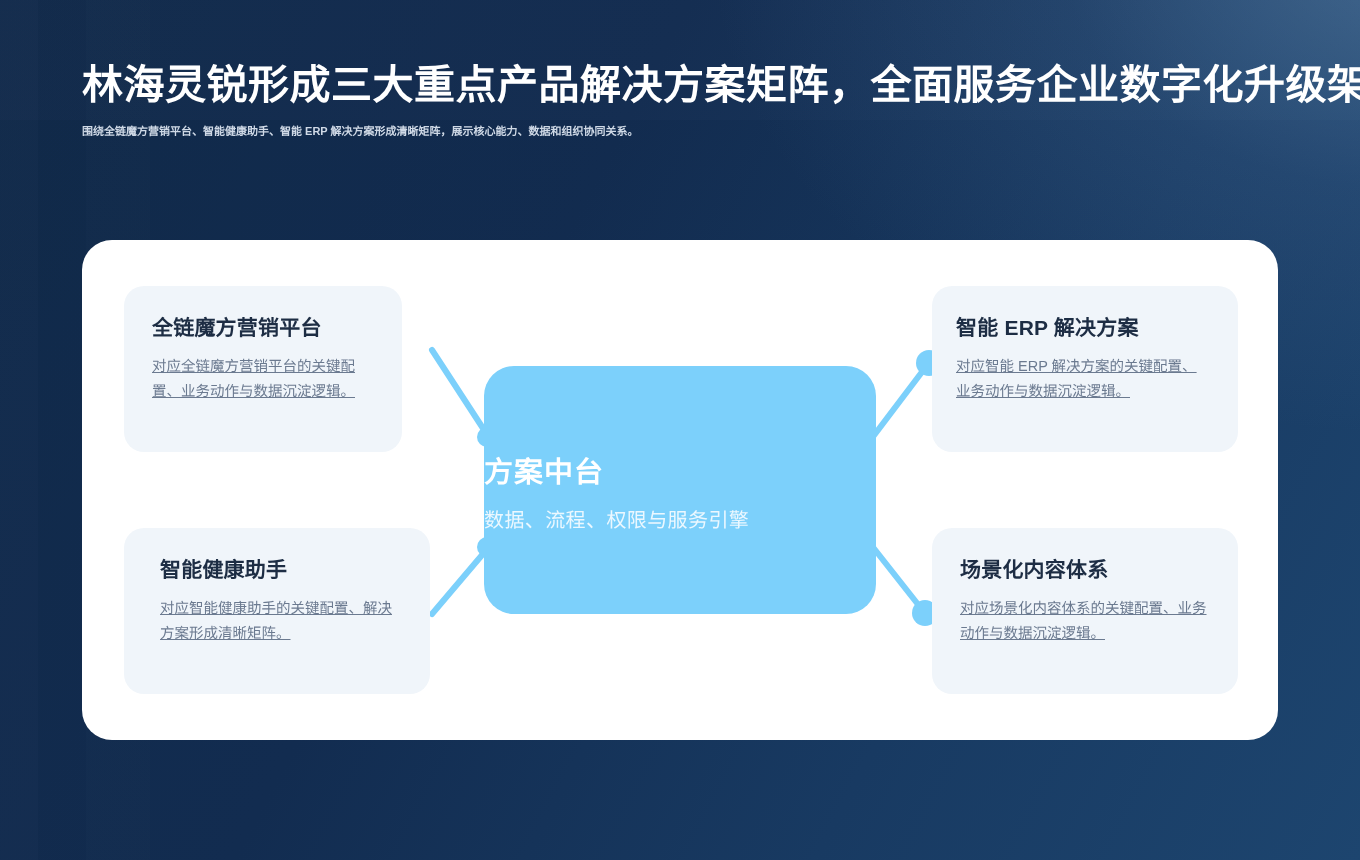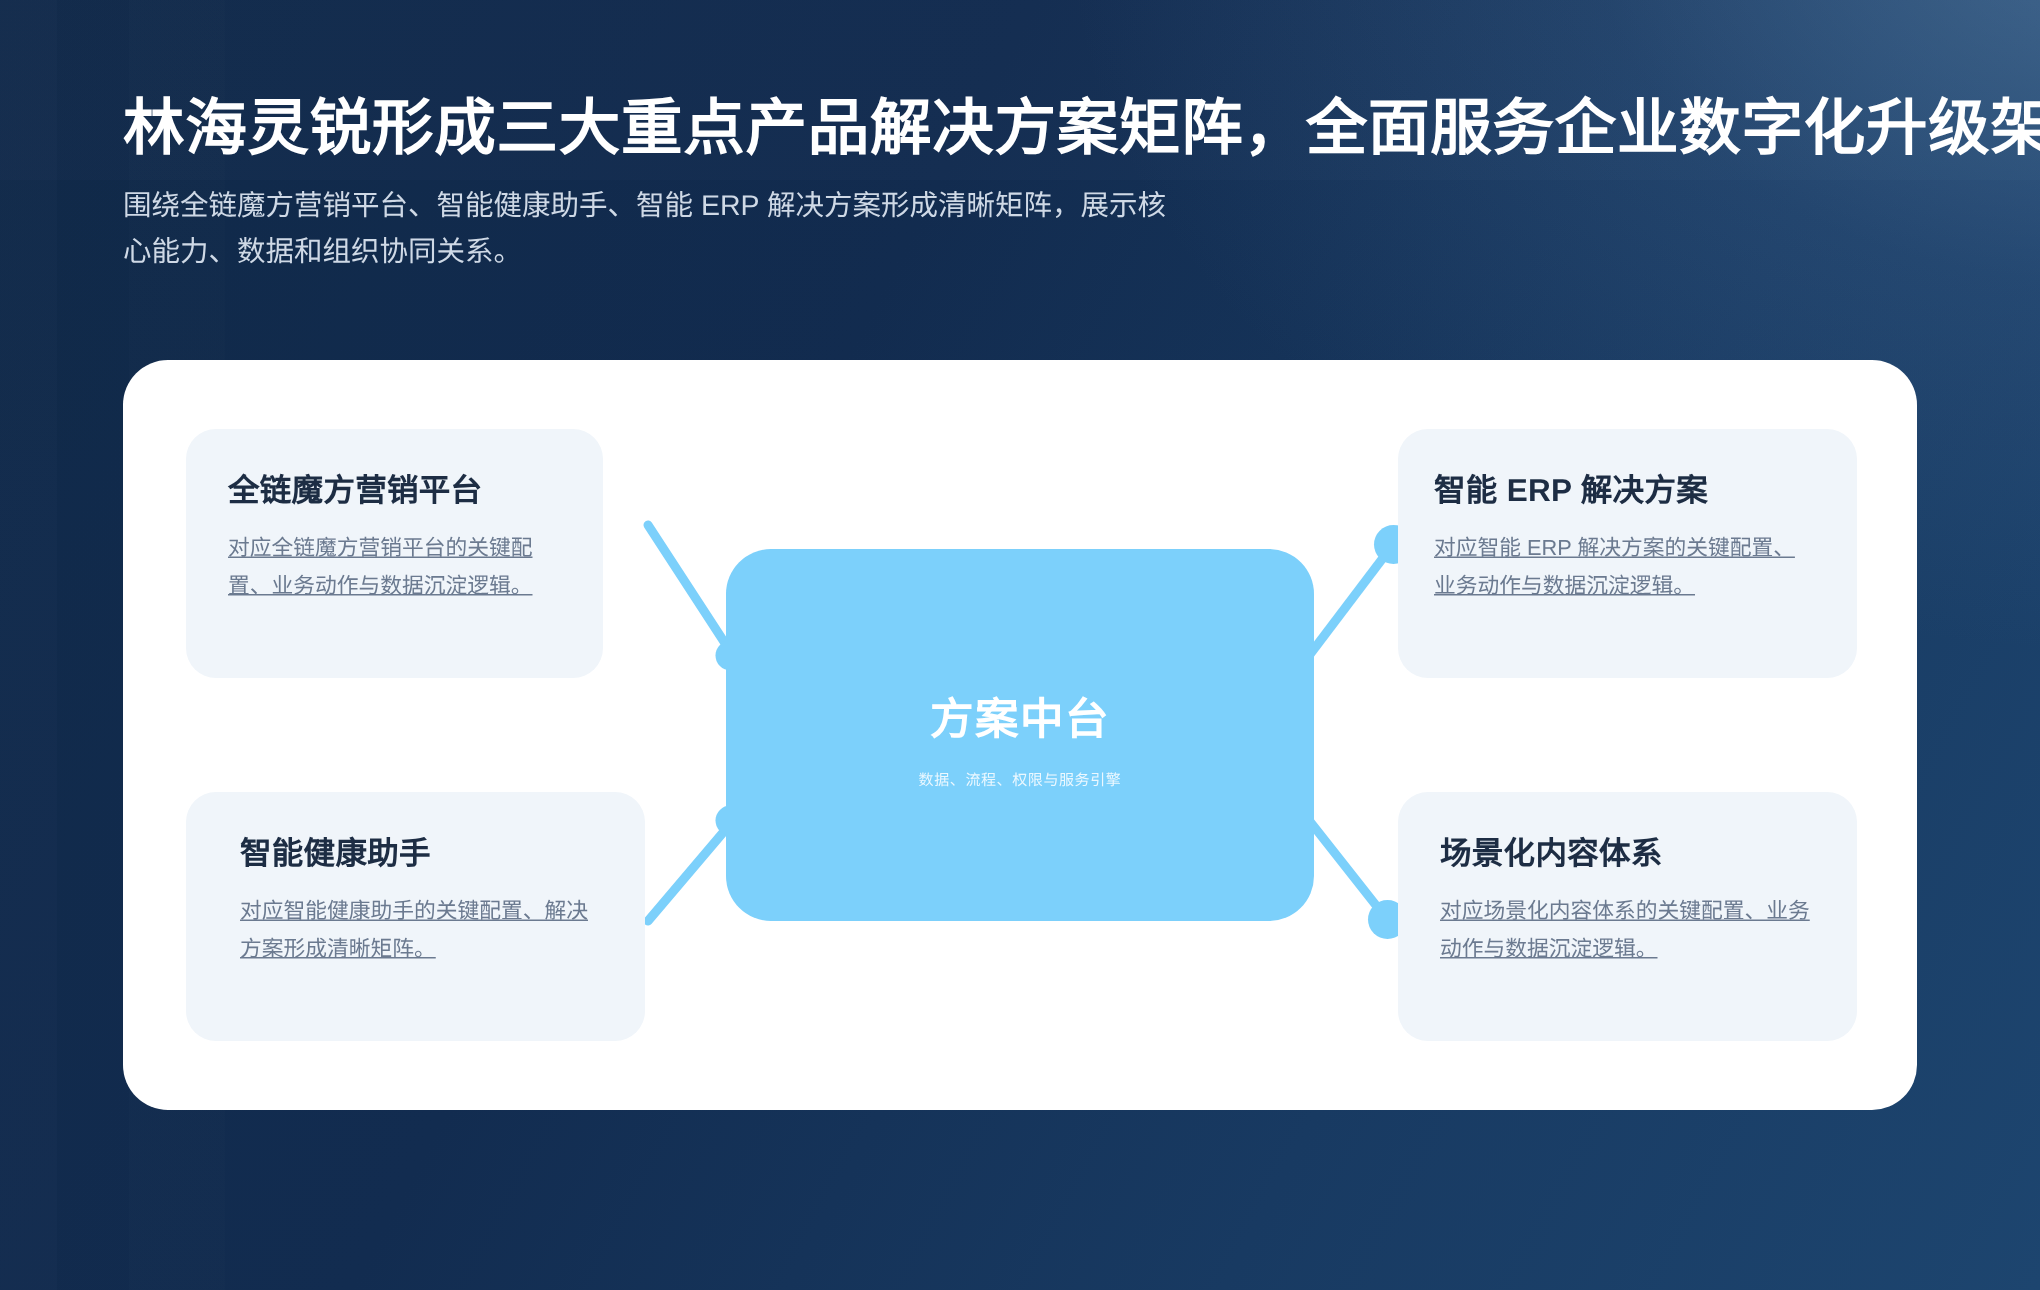--- a/index.html
+++ b/index.html
@@ -50,24 +50,24 @@
     font-size: 41px;
     line-height: 1.16;
     font-weight: 700;
     color: #ffffff;
     letter-spacing: 0.5px;
     white-space: nowrap;
   }
   .page-subtitle {
     margin-top: 12px;
     width: 712px;
-    font-size: 19px;
+    font-size: 11px;
     line-height: 1.68;
     color: #cfd9e6;
-    font-weight: 400;
+    font-weight: 700;
   }
 
   
   .panel {
     position: absolute;
     left: 82px;
     top: 240px;
     width: 1196px;
     height: 500px;
     background: #ffffff;
@@ -116,32 +116,32 @@
   .hub {
     position: absolute;
     left: 484px;
     top: 366px;
     width: 392px;
     height: 248px;
     background: #7cd0fb;
     border-radius: 30px;
     display: flex;
     flex-direction: column;
-    align-items: center;
+    align-items: flex-start;
     justify-content: center;
   }
   .hub-title {
     font-size: 29px;
     font-weight: 700;
     color: #ffffff;
     letter-spacing: 1px;
   }
   .hub-sub {
     margin-top: 14px;
-    font-size: 10px;
+    font-size: 20px;
     color: #ecf8ff;
     letter-spacing: 0.4px;
     font-weight: 400;
   }
 </style>
 </head>
 <body>
 
 <div id="stage">
 

